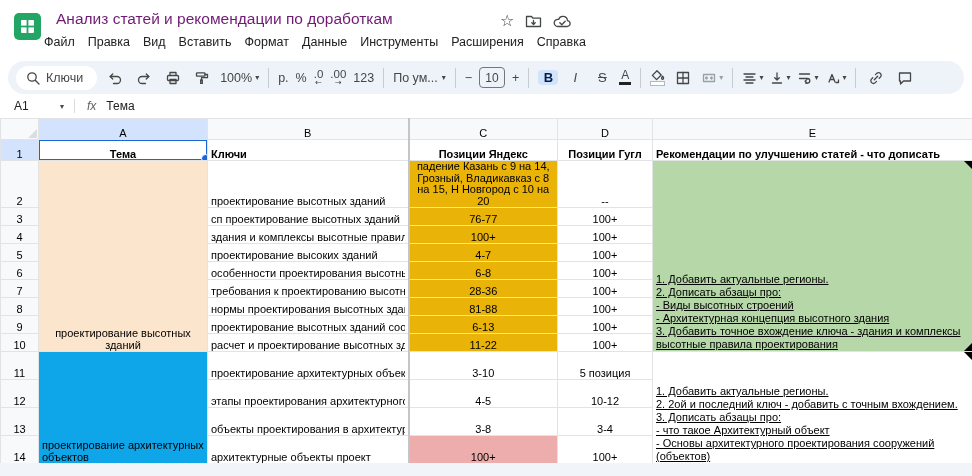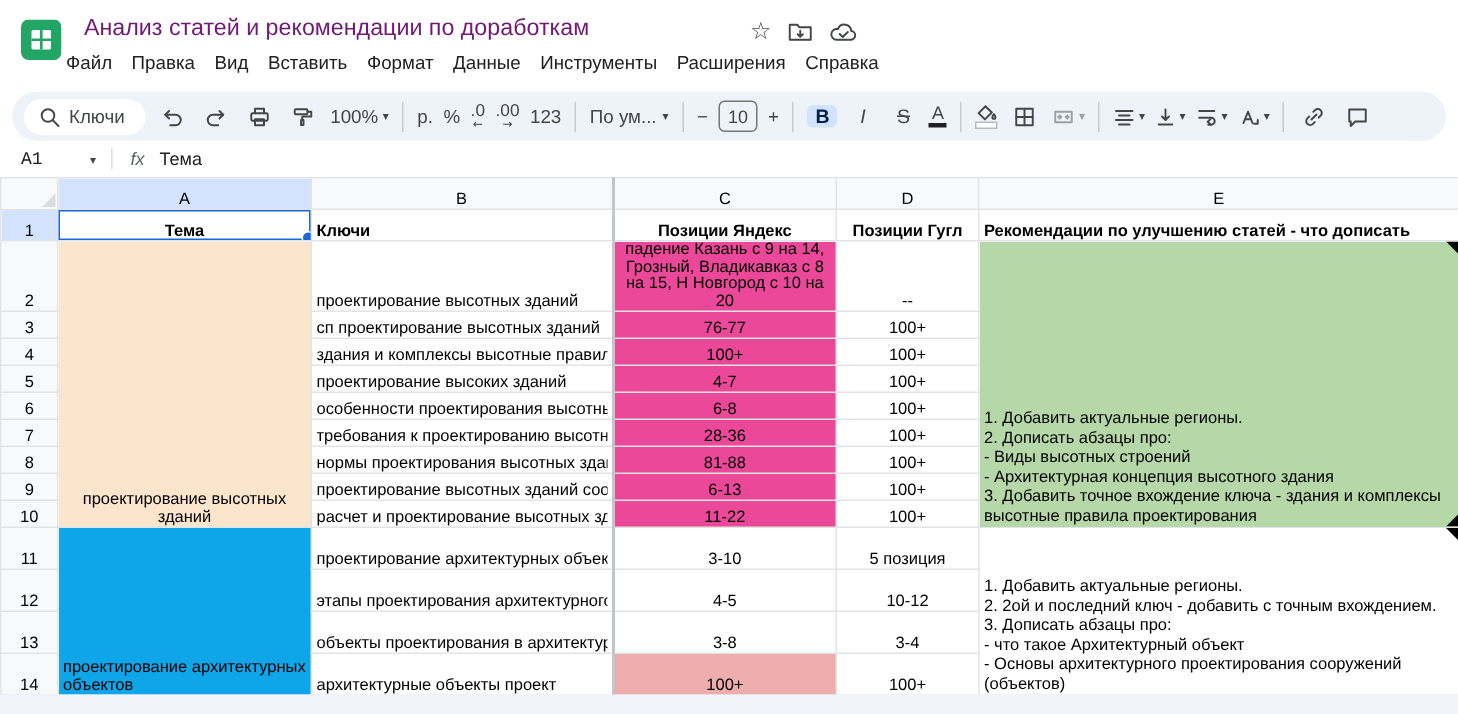--- a/index.html
+++ b/index.html
@@ -30,45 +30,45 @@
   .tb-on{background:#d2e3fc;border-radius:4px;color:#041e49;}
   .colorA{display:inline-flex;flex-direction:column;align-items:center;line-height:11px;}
   .colorA .bar{width:12px;height:3px;background:#202124;margin-top:1px;}
   .fillbar{width:13px;height:3px;background:#fff;border:1px solid #b5b9bf;margin-top:0px;}
   .gray{color:#9aa0a6;}
   svg.ic{stroke:#444746;fill:none;stroke-width:1.3;stroke-linecap:round;stroke-linejoin:round;flex:none;}
   svg.ic-gray{stroke:#9aa0a6;}
   
   .fbar{position:absolute;top:94px;left:0;width:100%;height:24px;background:#fff;display:flex;
         align-items:center;font-size:12px;color:#202124;}
-  .fbar .ref{width:46px;padding-left:14px;font-family:Liberation Mono, monospace;}
+  .fbar .ref{width:46px;padding-left:14px;}
   .fbar .fx{font-style:italic;color:#5f6368;margin:0 10px 0 12px;font-size:12px;}
   .fbar .vsep{width:1px;height:14px;background:#dadce0;margin-left:10px;}
   
   table.grid{position:absolute;top:118px;left:0;border-collapse:collapse;table-layout:fixed;width:972px;}
   table.grid td{border:1px solid #e2e3e5;padding:0 3px;font-size:11px;color:#000;overflow:hidden;
                 vertical-align:bottom;box-sizing:border-box;}
   td.ch,td.rh{background:#f8f9fa;color:#55585c;text-align:center;vertical-align:middle;
               font-size:10.5px;}
   td.hsel{background:#d3e3fd;color:#18212e;}
   td.corner{background:#f8f9fa;position:relative;}
   td.corner::after{content:"";position:absolute;right:1px;bottom:1px;border-left:9px solid transparent;
                    border-bottom:9px solid #dadee3;}
   tr.hdr{height:21px;}
   .bold{font-weight:bold;}
   .ctr{text-align:center;}
   .vmid{vertical-align:middle;}
   .clip{white-space:nowrap;overflow:hidden;}
   .thickL{border-left:2px solid #c3c6c9 !important;}
   td.peach{background:#fce5cd;text-align:center;vertical-align:middle;font-size:10.5px;padding:0 2px;}
   td.rose{background:#0ea5e9;text-align:left;vertical-align:middle;font-size:10.5px;padding:0 2px;}
-  td.red{background:#ec4899;}
+  td.red{background:#eab308;}
   td.redl{background:#eeadad;}
   td.green{background:#b6d7a8;}
-  td.ecell{vertical-align:middle;font-size:10.5px;line-height:13px;padding:0 6px 0 5px;}
+  td.ecell{vertical-align:middle;font-size:10.5px;line-height:13px;padding:0 6px 0 5px;text-decoration:underline;}
   .preline{white-space:pre-line;}
   td.c2cell{font-size:9.8px;line-height:11.5px;text-align:center;padding:1px 2px;vertical-align:bottom;}
   td.num{text-align:center;padding-bottom:1px;}
   .dim{color:#5f6368;}
   td.rel{position:relative;}
   .tri-tr::before{content:"";position:absolute;top:0;right:0;border-left:8px solid transparent;
                   border-top:8px solid #000;}
   .tri-br::after{content:"";position:absolute;bottom:0;right:0;border-left:8px solid transparent;
                  border-bottom:8px solid #000;}
   .a1sel{position:absolute;left:-1px;top:-1px;right:-1px;bottom:-1px;border:2px solid #1a66d9;

